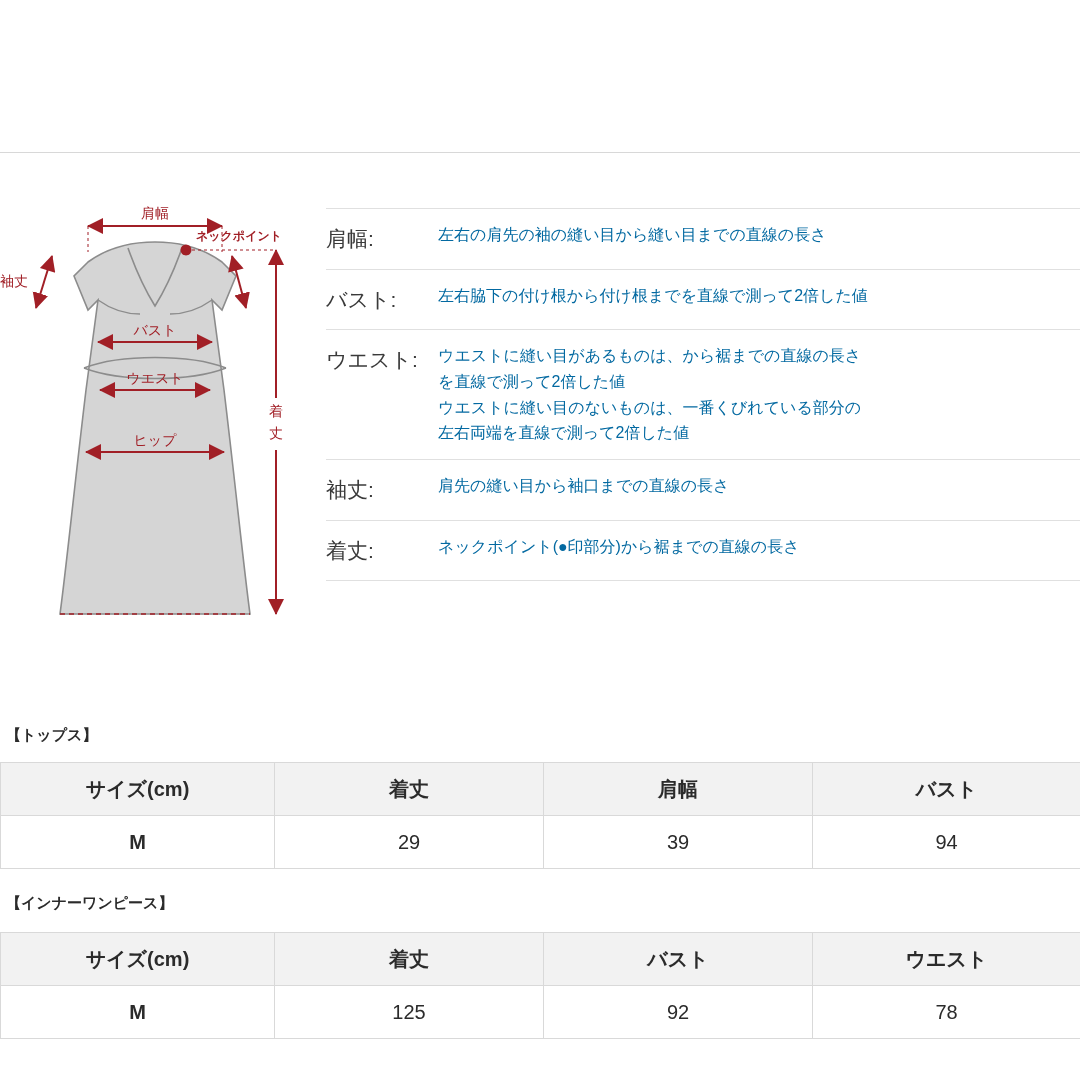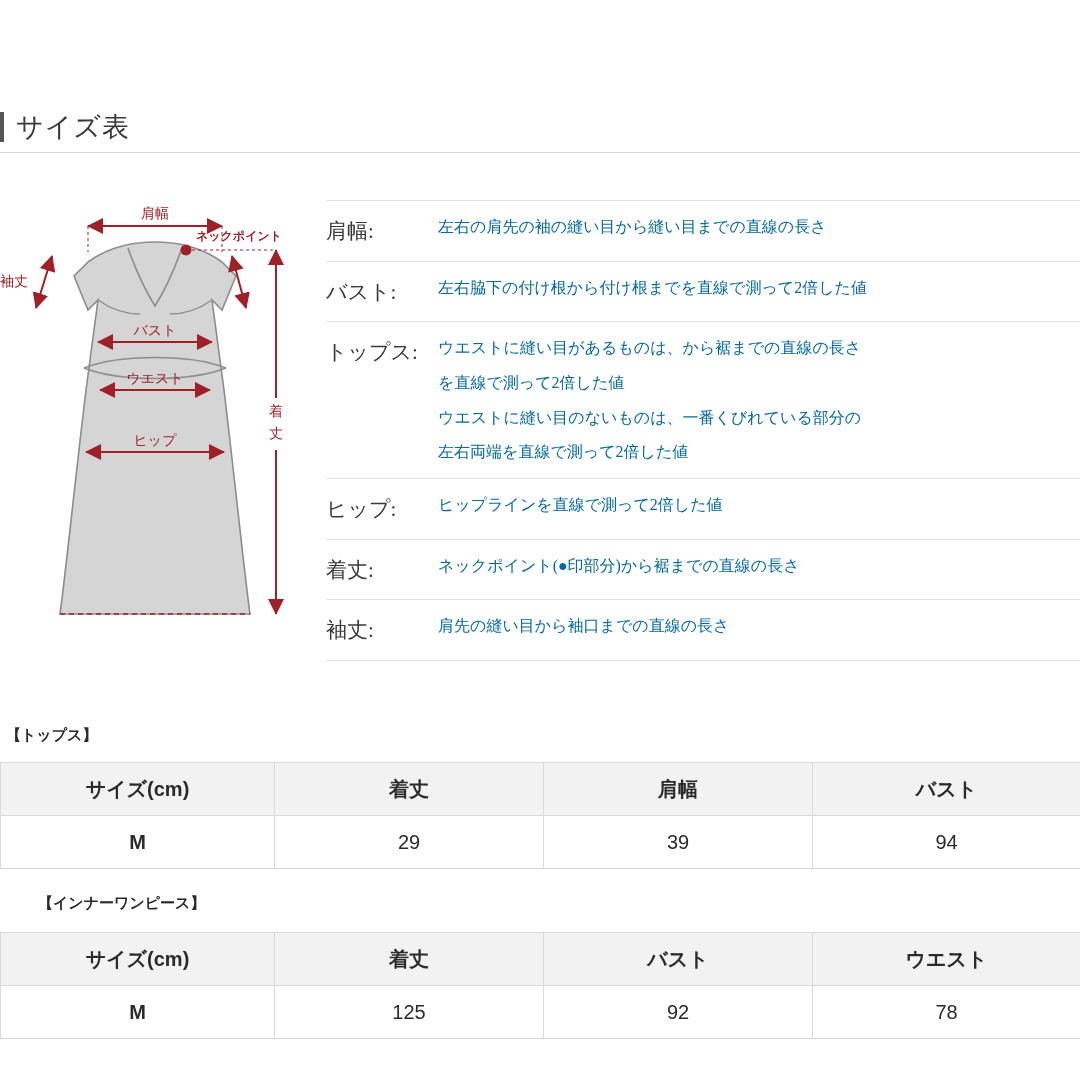--- a/index.html
+++ b/index.html
@@ -59,23 +59,22 @@
     height: 480px;
   }
   .diagram svg {
     display: block;
   }
 
   
   .defs {
     position: absolute;
     left: 326px;
-    top: 200px;
+    top: 208px;
     width: 754px;
-    font-family: Liberation Serif, serif;
   }
   .def-row {
     display: flex;
     align-items: flex-start;
     border-bottom: 1px solid #e0e0e0;
     padding: 14px 0 13px 0;
   }
   .def-row:first-child {
     border-top: 1px solid #e0e0e0;
   }
@@ -85,33 +84,33 @@
     font-size: 21px;
     color: #3a3a3a;
     line-height: 1.55;
   }
   .def-desc {
     font-size: 16px;
     color: #0369a1;
     line-height: 1.55;
   }
   .def-desc div + div {
-    margin-top: 10px;
+    margin-top: 1px;
   }
 
   
   .section-heading {
     position: absolute;
     left: 6px;
     font-size: 15px;
     font-weight: bold;
     color: #2b2b2b;
   }
   #heading-tops { top: 726px; }
-  #heading-inner { top: 894px; margin-left: 32px; }
+  #heading-inner { top: 894px; }
 
   
   table.size-table {
     position: absolute;
     left: 0;
     width: 1080px;
     border-collapse: collapse;
     table-layout: fixed;
   }
   #table-tops { top: 762px; }
@@ -140,24 +139,20 @@
   table.size-table col.c1 { width: 274px; }
   table.size-table col.c2 { width: 269px; }
   table.size-table col.c3 { width: 269px; }
   table.size-table col.c4 { width: 268px; }
 </style>
 </head>
 <body>
 
 <div class="page">
 
-  <div class="title-row">
-    <div class="title-bar"></div>
-    <div class="title-text">サイズ表</div>
-  </div>
   <div class="title-underline"></div>
 
   <div class="diagram">
     <svg width="320" height="480" viewBox="0 0 320 480" xmlns="http://www.w3.org/2000/svg">
       <defs>
         <marker id="arrEnd" markerWidth="9" markerHeight="9" refX="7.5" refY="4" orient="auto">
           <path d="M0,0 L8,4 L0,8 z" fill="#a11f26"></path>
         </marker>
         <marker id="arrStart" markerWidth="9" markerHeight="9" refX="0.5" refY="4" orient="auto">
           <path d="M8,0 L0,4 L8,8 z" fill="#a11f26"></path>
@@ -239,47 +234,41 @@
     </div>
 
     <div class="def-row">
       <div class="def-term">バスト:</div>
       <div class="def-desc">
         <div>左右脇下の付け根から付け根までを直線で測って2倍した値</div>
       </div>
     </div>
 
     <div class="def-row">
-      <div class="def-term">トップス:</div>
+      <div class="def-term">ウエスト:</div>
       <div class="def-desc">
         <div>ウエストに縫い目があるものは、から裾までの直線の長さ</div>
         <div>を直線で測って2倍した値</div>
         <div>ウエストに縫い目のないものは、一番くびれている部分の</div>
         <div>左右両端を直線で測って2倍した値</div>
       </div>
     </div>
 
-    <div class="def-row">
-      <div class="def-term">ヒップ:</div>
-      <div class="def-desc">
-        <div>ヒップラインを直線で測って2倍した値</div>
+
+    <div class="def-row">
+      <div class="def-term">袖丈:</div>
+      <div class="def-desc">
+        <div>肩先の縫い目から袖口までの直線の長さ</div>
       </div>
     </div>
 
     <div class="def-row">
       <div class="def-term">着丈:</div>
       <div class="def-desc">
         <div>ネックポイント(●印部分)から裾までの直線の長さ</div>
-      </div>
-    </div>
-
-    <div class="def-row">
-      <div class="def-term">袖丈:</div>
-      <div class="def-desc">
-        <div>肩先の縫い目から袖口までの直線の長さ</div>
       </div>
     </div>
 
   </div>
 
   <div class="section-heading" id="heading-tops">【トップス】</div>
 
   <table class="size-table" id="table-tops">
     <colgroup>
       <col class="c1">

